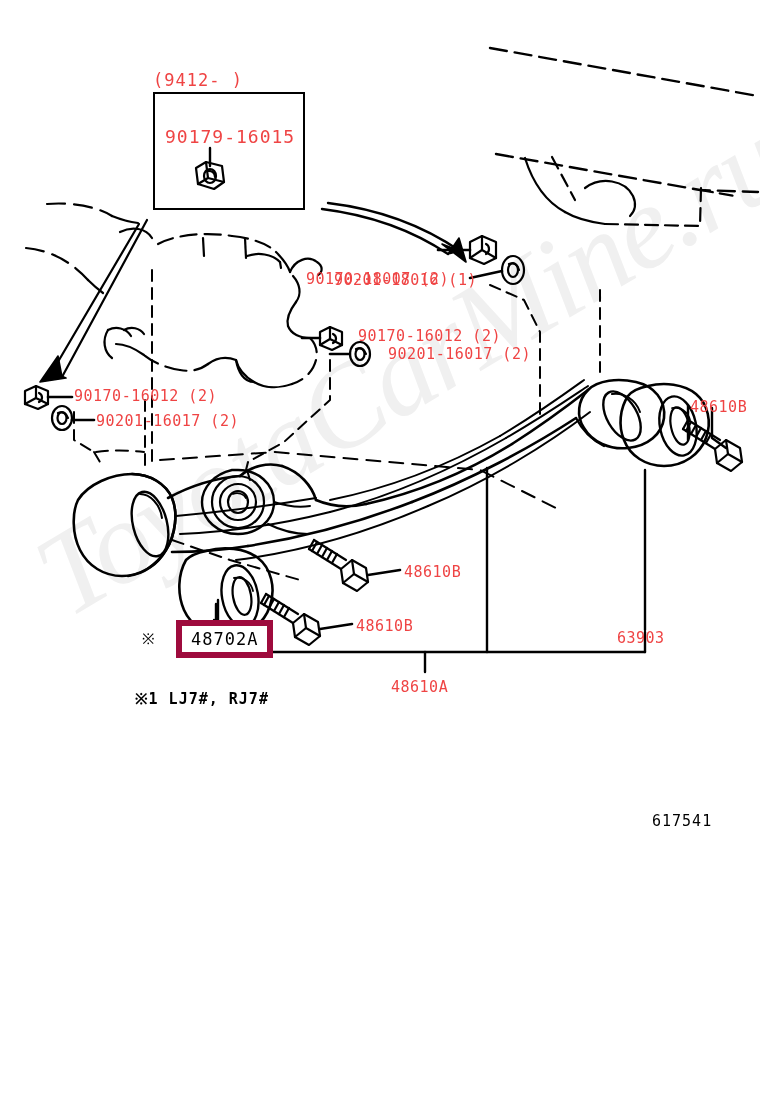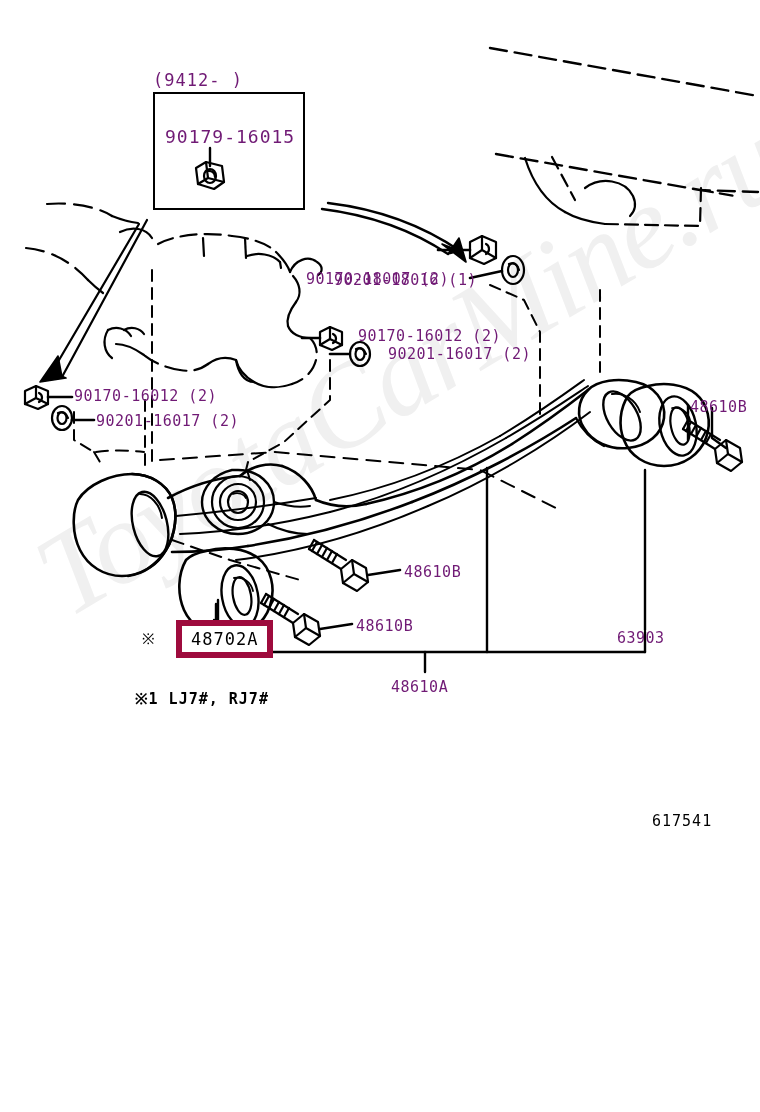--- a/index.html
+++ b/index.html
@@ -41,21 +41,21 @@
     left: 0; top: 0;
     width: 760px; height: 1112px;
     z-index: 2;
   }
 
   
   .lbl {
     position: absolute;
     font-family: "DejaVu Sans Mono", "Liberation Mono", monospace;
     font-size: 15px;
-    color: #701a75;
+    color: #ef4444;
     white-space: nowrap;
     letter-spacing: 0.5px;
     z-index: 3;
   }
 
   
   #inset-range {
     font-size: 17px;
     letter-spacing: 1px;
   }

